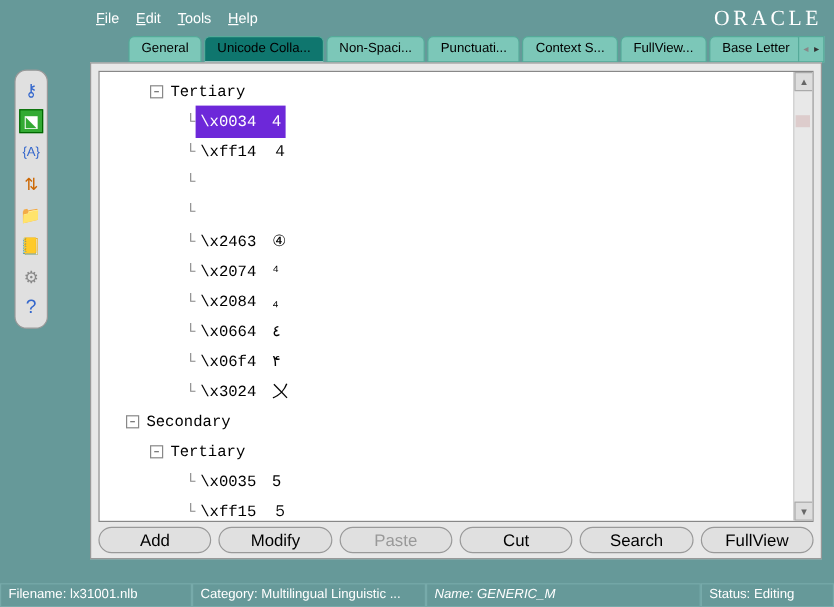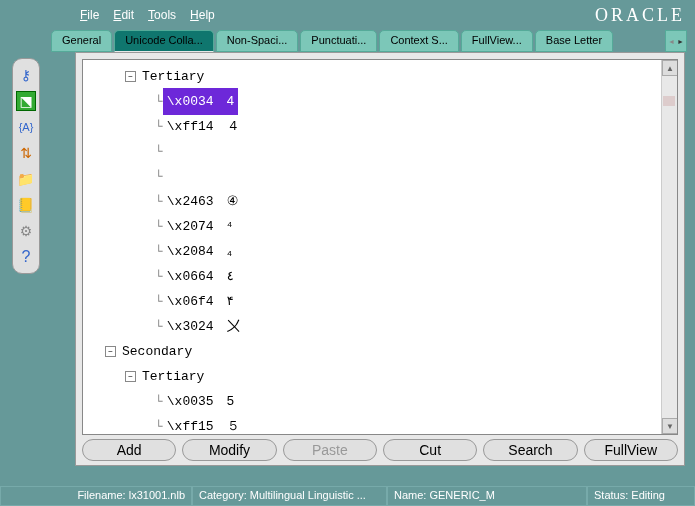--- a/index.html
+++ b/index.html
@@ -4,21 +4,21 @@
 <style>
   * { box-sizing: border-box; margin: 0; padding: 0; }
   body { font-family: Arial, sans-serif; font-size: 12px; background: #699; width: 695px; height: 506px; overflow: hidden; position: relative; }
   
   .top-bar { height: 30px; background: #699; display: flex; align-items: center; justify-content: space-between; padding: 0 10px 0 80px; }
   .menu-bar { display: flex; gap: 14px; color: #fff; }
   .menu-item { cursor: default; }
   .menu-item .u { text-decoration: underline; }
   .oracle-logo { color: #fff; font-size: 18px; font-weight: normal; letter-spacing: 3px; font-family: 'Times New Roman', serif; }
   
-  .tab-strip { height: 22px; display: flex; padding-left: 51px; background: #699; position: relative; }
+  .tab-strip { height: 22px; display: flex; padding-left: 107px; background: #699; position: relative; }
   .tab { height: 22px; background: #7cc7b8; border: 1px solid #5a9; border-radius: 5px 5px 0 0; padding: 3px 10px; font-size: 11px; color: #000; margin-right: 2px; cursor: default; white-space: nowrap; overflow: hidden; }
   .tab.active { background: #0f766e; border-bottom-color: #e8e8e8; }
   .tab-scroll { width: 22px; height: 22px; background: #7cc7b8; border: 1px solid #5a9; display: flex; align-items: center; justify-content: center; position: absolute; right: 8px; }
   .tab-scroll::before { content: "◄"; font-size: 7px; color: #888; margin-right: 2px; }
   .tab-scroll::after { content: "►"; font-size: 7px; color: #333; }
   
   .side-toolbar { position: absolute; left: 12px; top: 58px; width: 28px; background: #e0e0e0; border: 1px solid #999; border-radius: 10px; padding: 6px 3px; display: flex; flex-direction: column; gap: 6px; align-items: center; }
   .tool-btn { width: 20px; height: 20px; display: flex; align-items: center; justify-content: center; font-size: 14px; cursor: pointer; }
   
   .main-panel { position: absolute; left: 75px; top: 52px; right: 10px; bottom: 40px; background: #e8e8e8; border: 1px solid #999; }
@@ -39,23 +39,23 @@
   .node-label.selected { background: #6d28d9; color: #fff; }
   .code-glyph { display: inline-block; min-width: 50px; }
   .glyph { font-family: Arial, sans-serif; padding-left: 10px; }
   
   .button-bar { position: absolute; bottom: 4px; left: 6px; right: 6px; height: 22px; display: flex; gap: 6px; }
   .action-btn { flex: 1; height: 22px; background: #e0e0e0; border: 1px solid #999; border-radius: 11px; font-size: 14px; cursor: pointer; color: #000; }
   .action-btn.disabled { color: #999; }
   
   .status-bar { position: absolute; bottom: 0; left: 0; right: 0; height: 20px; background: #699; display: flex; color: #fff; font-size: 11px; }
   .status-cell { border: 1px solid #7aa; padding: 2px 6px; overflow: hidden; white-space: nowrap; }
-  .status-cell.fn { width: 192px; text-align: right; }
+  .status-cell.fn { width: 160px; }
   .status-cell.cat { width: 195px; }
-  .status-cell.nm { width: 200px; }
+  .status-cell.nm { width: 229px; font-style: italic; }
   .status-cell.st { flex: 1; }
 </style>
 </head>
 <body>
 
 <div class="top-bar">
   <div class="menu-bar">
     <span class="menu-item"><span class="u">F</span><span>ile</span></span>
     <span class="menu-item"><span class="u">E</span>dit</span>
     <span class="menu-item"><span class="u">T</span>ools</span>

